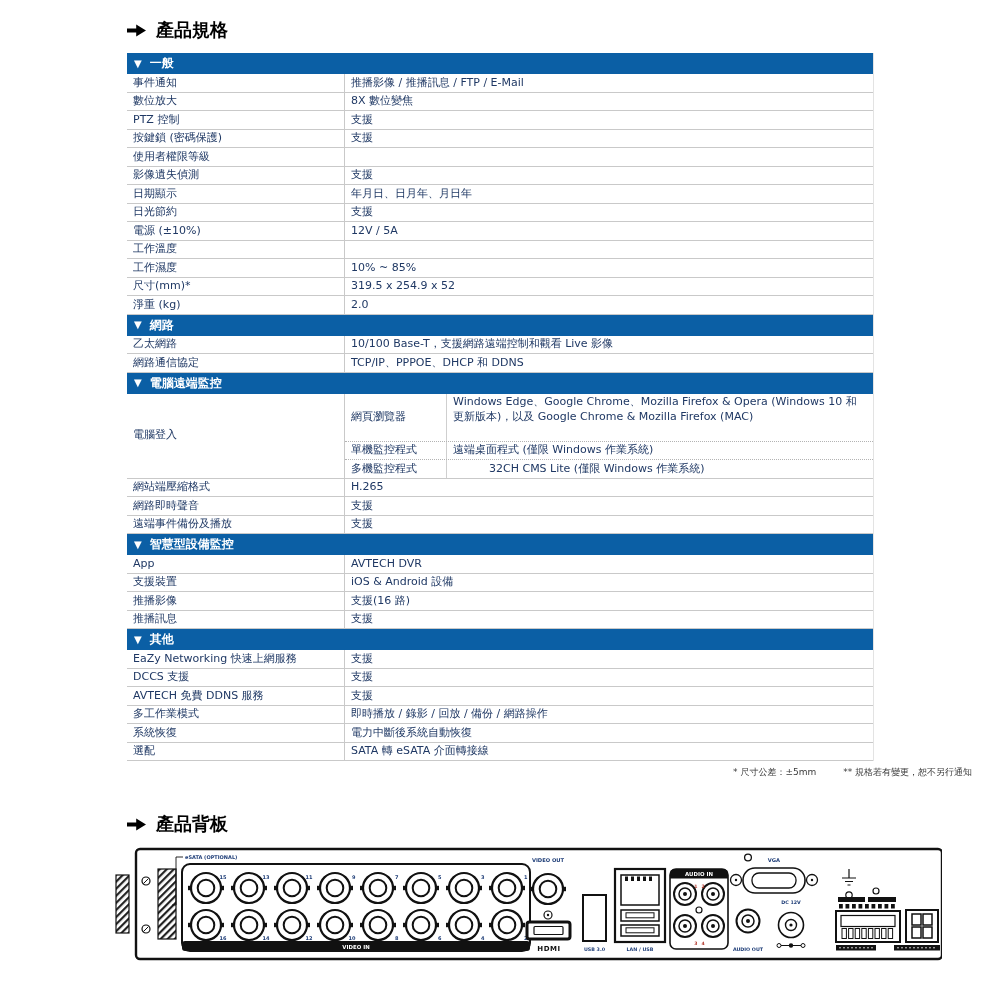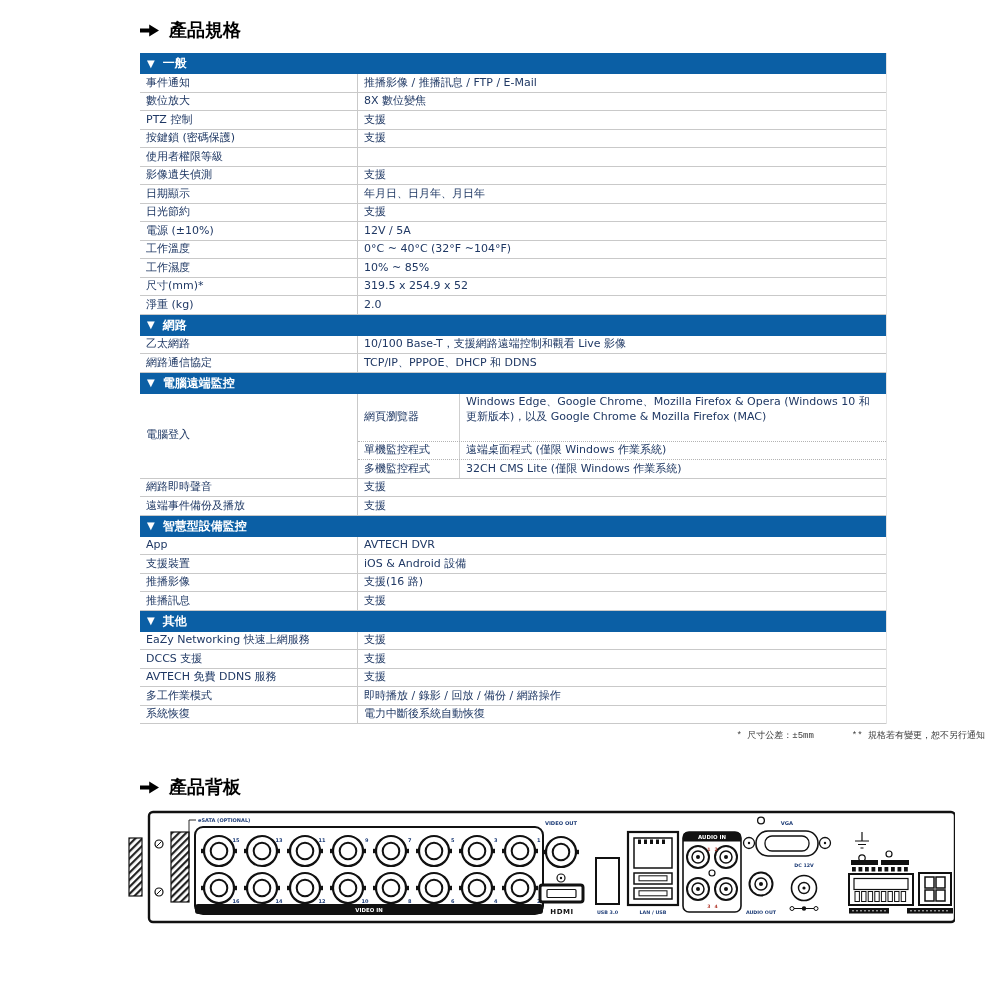--- a/index.html
+++ b/index.html
@@ -4,39 +4,39 @@
 <style>
   :root{
     --accent:#0b5fa5; --row-text:#1f3864; --border:#c9c9c9;
     --port-label:#1f3e78; --rca-num:#b23a2e;
   }
   html,body{margin:0;padding:0;}
   body{
     width:1000px;height:1000px;background:#fff;position:relative;overflow:hidden;
     font-family:"DejaVu Sans","Liberation Sans",sans-serif;color:var(--row-text);
   }
-  .canvas{position:absolute;left:140px;top:18px;width:846px;}
+  .canvas{position:absolute;left:127px;top:18px;width:846px;}
   .doc-title{display:flex;align-items:center;gap:10px;font-size:18px;font-weight:bold;color:#000;margin:0 0 11px 0;}
   .doc-title .arr{display:flex;align-items:center;}
   .spec-table{width:746px;border-right:1px solid #e3e3e3;}
   .sec-header{height:21px;background:var(--accent);color:#fff;display:flex;align-items:center;gap:8px;padding-left:7px;font-size:12px;font-weight:bold;}
   .sec-header .tri{font-size:10px;line-height:1;}
   .row{display:flex;align-items:stretch;border-bottom:1px solid var(--border);font-size:11px;min-height:17px;}
   .cell{padding:1.5px 6px;line-height:14.5px;box-sizing:border-box;}
   .cell.label{width:218px;flex:none;border-right:1px solid var(--border);}
   .cell.value{flex:1;}
   .row.compound .cell.label{display:flex;align-items:center;text-align:center;}
   .subtable{flex:1;display:flex;flex-direction:column;}
   .subrow{display:flex;align-items:stretch;border-bottom:1px dotted #b3b3b3;min-height:17px;}
-  .subrow:last-child{border-bottom:none;}
+  .subrow:last-child{border-bottom:none;gap:36px;}
   .subrow.tall{min-height:47px;}
   .cell.sublabel{width:102px;flex:none;border-right:1px solid #cfcfcf;display:flex;align-items:center;}
   .cell.subvalue{flex:1;}
   .footnotes{width:845px;text-align:right;font-size:9px;color:#3a3a3a;margin-top:5px;}
-  .footnotes span{margin-left:35px;font-family:Liberation Mono, monospace;}
+  .footnotes span{margin-left:24px;}
   .doc-title.second{margin-top:33px;}
   .panel-wrap{margin-left:-13px;margin-top:10px;}
   svg text{fill:var(--port-label);}
   .plbl{font-size:5.2px;font-weight:bold;}
   .plbl-xs{font-size:4.8px;font-weight:bold;}
   .bar-lbl{font-size:5.4px;font-weight:bold;fill:#fff;}
   .hdmi-lbl{font-size:7px;font-weight:bold;fill:#111;letter-spacing:.6px;}
   .bnc-num{font-size:5px;font-weight:bold;fill:var(--port-label);}
   .rca-num{font-size:4.6px;font-weight:bold;fill:var(--rca-num);}
   .esata-lbl{font-size:5px;font-weight:bold;}
@@ -90,21 +90,20 @@
       <div class="row">
         <div class="cell label">日光節約</div>
         <div class="cell value">支援</div>
       </div>
       <div class="row">
         <div class="cell label">電源 (±10%)</div>
         <div class="cell value">12V / 5A</div>
       </div>
       <div class="row">
         <div class="cell label">工作溫度</div>
-        <div class="cell value">0°C ~ 40°C (32°F ~104°F)</div>
       </div>
       <div class="row">
         <div class="cell label">工作濕度</div>
         <div class="cell value">10% ~ 85%</div>
       </div>
       <div class="row">
         <div class="cell label">尺寸(mm)*</div>
         <div class="cell value">319.5 x 254.9 x 52</div>
       </div>
       <div class="row">
@@ -138,20 +137,24 @@
             <div class="cell sublabel">單機監控程式</div>
             <div class="cell subvalue">遠端桌面程式 (僅限 Windows 作業系統)</div>
           </div>
           <div class="subrow">
             <div class="cell sublabel">多機監控程式</div>
             <div class="cell subvalue">32CH CMS Lite (僅限 Windows 作業系統)</div>
           </div>
         </div>
       </div>
       <div class="row">
+        <div class="cell label">網站端壓縮格式</div>
+        <div class="cell value">H.265</div>
+      </div>
+      <div class="row">
         <div class="cell label">網路即時聲音</div>
         <div class="cell value">支援</div>
       </div>
       <div class="row">
         <div class="cell label">遠端事件備份及播放</div>
         <div class="cell value">支援</div>
       </div>
       <div class="sec-header">
         <span class="tri">▼</span>
         <span class="sec-title">智慧型設備監控</span>
@@ -188,20 +191,24 @@
         <div class="cell label">AVTECH 免費 DDNS 服務</div>
         <div class="cell value">支援</div>
       </div>
       <div class="row">
         <div class="cell label">多工作業模式</div>
         <div class="cell value">即時播放 / 錄影 / 回放 / 備份 / 網路操作</div>
       </div>
       <div class="row">
         <div class="cell label">系統恢復</div>
         <div class="cell value">電力中斷後系統自動恢復</div>
+      </div>
+      <div class="row">
+        <div class="cell label">選配</div>
+        <div class="cell value">SATA 轉 eSATA 介面轉接線</div>
       </div>
     </div>
 
   <div class="footnotes">
     <span>* 尺寸公差：±5mm</span>
     <span>** 規格若有變更，恕不另行通知</span>
   </div>
 
   <div class="doc-title second">
     <span class="arr">

